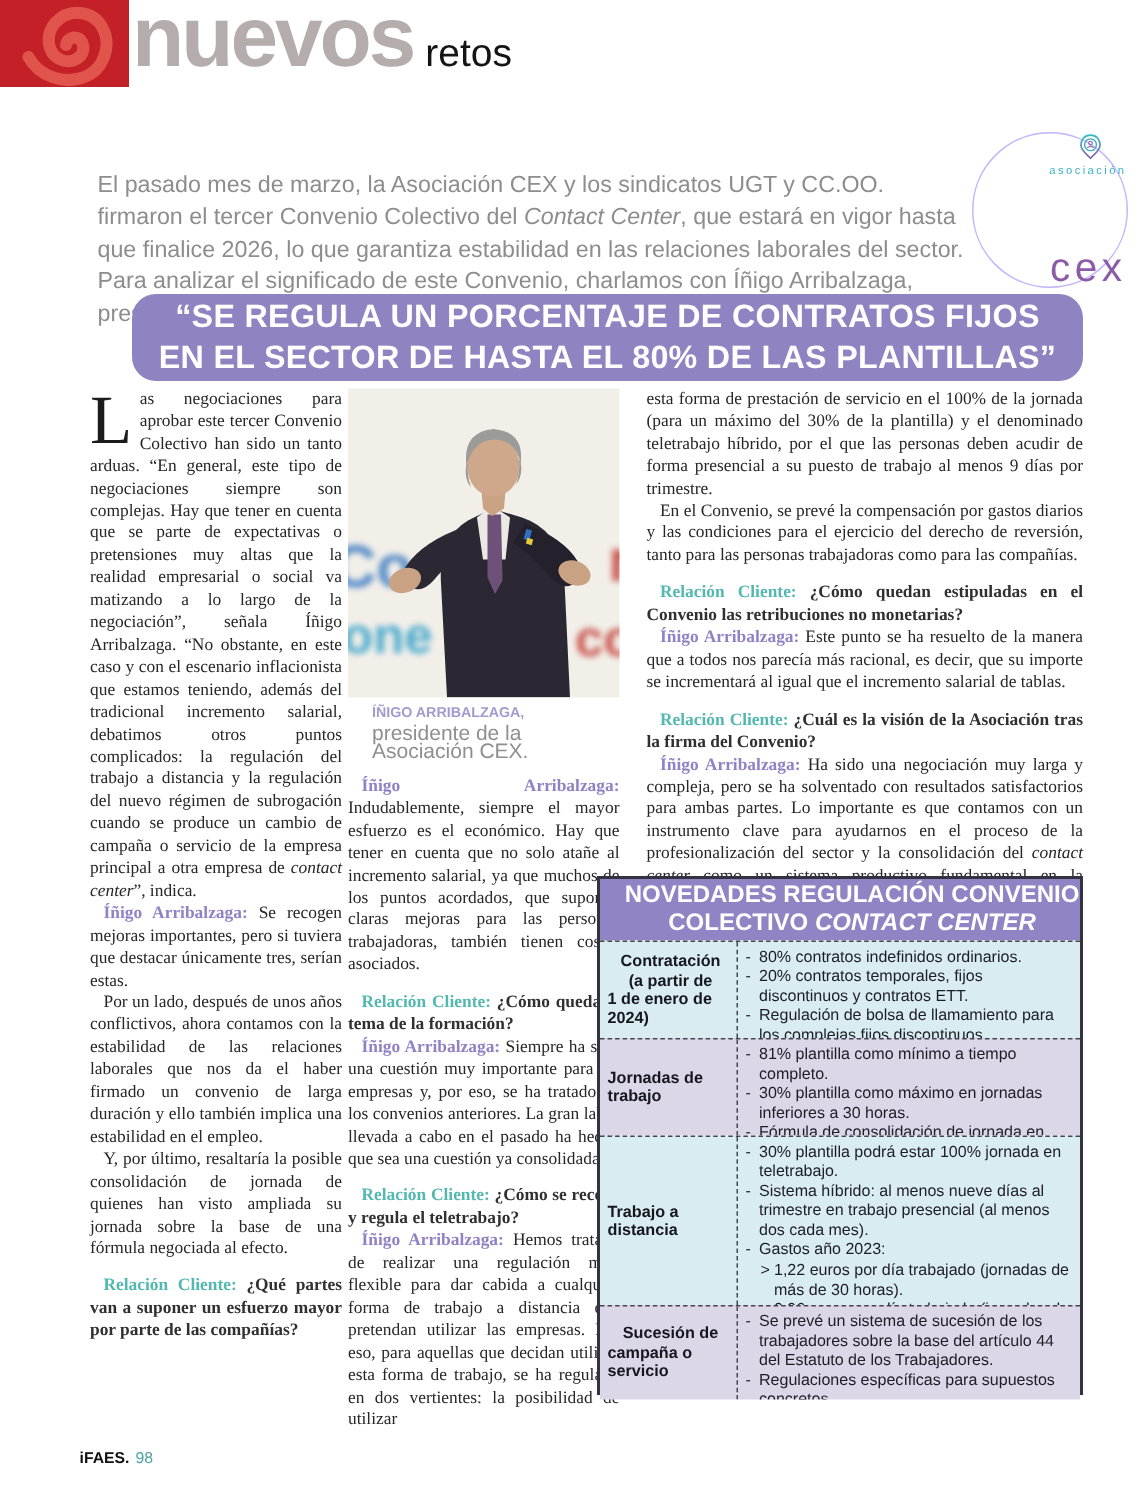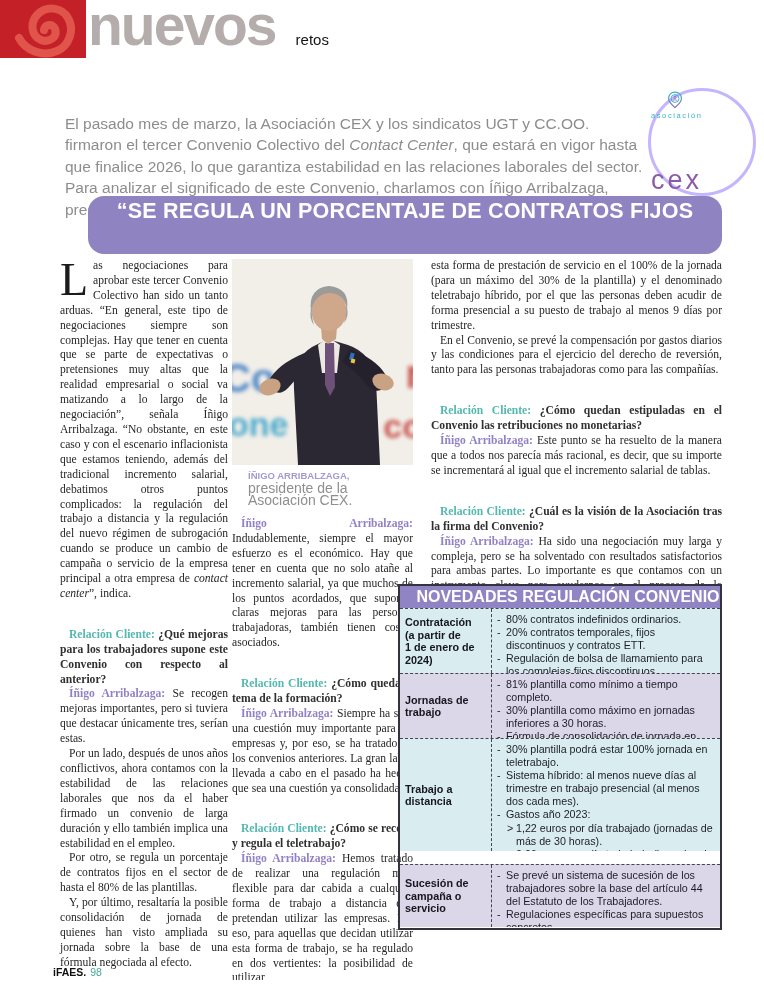--- a/index.html
+++ b/index.html
@@ -3,47 +3,47 @@
 <meta charset="utf-8">
 <style>
   html,body{margin:0;padding:0;background:#fff;}
   .page{position:relative;width:764px;height:980px;background:#ffffff;overflow:hidden;
         font-family:"Liberation Sans",sans-serif;}
 
   
   .brand-box{position:absolute;left:0;top:0;width:86px;height:58px;background:#c32127;overflow:hidden;}
   .masthead{position:absolute;left:88px;top:-6px;display:flex;align-items:baseline;}
   .brand-word{font-size:57px;font-weight:bold;color:#b5acac;letter-spacing:-2px;line-height:62px;}
-  .section-word{font-size:15px;color:#141414;margin-left:20px;font-weight:normal;}
+  .section-word{font-size:26px;color:#141414;margin-left:8px;font-weight:normal;}
 
   
   .intro{position:absolute;left:65px;top:97px;width:578px;font-size:15.5px;line-height:21.5px;color:#8d8d8d;}
 
   
   .badge{position:absolute;left:648px;top:88px;width:102px;height:102px;border-radius:50%;
-         border:3px solid #c4b5fd;background:#fff;display:flex;flex-direction:column;
-         align-items:flex-start;justify-content:center;}
+         border:1px solid #c4b5fd;background:#fff;display:flex;flex-direction:column;
+         align-items:flex-end;justify-content:center;}
   .badge-small{font-size:7.5px;color:#35b4c5;letter-spacing:1.6px;margin-top:2px;}
   .badge-name{font-size:27px;color:#8a5ca8;letter-spacing:3px;line-height:25px;margin-top:48px;}
 
   
   .headline{position:absolute;left:88px;top:196px;width:634px;height:58px;background:#9083c1;
             border-radius:16px;color:#fff;text-align:center;font-weight:bold;font-size:21.5px;
             line-height:27px;padding-top:2px;box-sizing:border-box;letter-spacing:.2px;}
 
   
   .col{position:absolute;top:259px;font-family:"Liberation Serif",serif;font-size:11.6px;
        line-height:14.9px;color:#262626;text-align:justify;}
   .col1{left:60px;width:168px;}
   .col2{left:232px;width:181px;}
   .col3{left:431px;width:291px;}
 
   .blk{margin:0;}
   .blk.p{text-indent:9px;}
-  .blk.q{margin-top:26px;text-indent:9px;}
+  .blk.q{margin-top:10px;text-indent:9px;}
   .blk.a{text-indent:9px;}
   .blk.q .btext{font-weight:bold;color:#303030;}
   .q-label{color:#53b8b0;font-weight:bold;}
   .a-label{color:#9181c5;font-weight:bold;}
   .dropcap{float:left;font-size:46px;line-height:37px;padding:2px 5px 0 0;color:#1b1b1b;}
 
   
   .photo{position:relative;width:181px;height:206px;background:#f2efe9;overflow:hidden;}
   .bletter{position:absolute;font-weight:bold;filter:blur(2px);opacity:.85;
            font-family:"Liberation Sans",sans-serif;}
@@ -60,21 +60,21 @@
   
   .ntable{position:absolute;left:398px;top:584px;width:324px;height:346px;border:2px solid #33333f;
           box-sizing:border-box;display:flex;flex-direction:column;font-family:"Liberation Sans",sans-serif;}
   .t-head{background:#9184c4;color:#fff;font-weight:bold;font-size:16px;line-height:19px;
           text-align:center;padding:1px 0 2px 16px;flex:0 0 auto;}
   .t-row{display:flex;border-top:1px dashed #45454f;overflow:hidden;}
   .t-row.cyan{background:#d9edf1;}
   .t-row.lavender{background:#dcd6e9;}
   .t-label{width:92px;flex:0 0 auto;padding:2px 2px 2px 5px;font-weight:bold;font-size:10.8px;
            line-height:12.5px;color:#16161e;box-sizing:border-box;border-right:1px dashed #45454f;
-           display:flex;flex-direction:column;justify-content:center;}
+           display:flex;flex-direction:column;justify-content:center;align-items:center;}
   .t-items{flex:1;padding:4px 3px 0 5px;font-size:10.7px;line-height:13.1px;color:#1d1d26;}
   .t-item{display:flex;}
   .t-item .mk{width:9px;flex:0 0 auto;}
   .t-item.sub{margin-left:10px;}
 
   
   .footer{position:absolute;left:37px;top:966px;font-size:10.5px;margin-left:16px;}
   .f-brand{font-weight:bold;color:#101010;}
   .f-page{color:#4aa39e;margin-left:4px;}
 </style>
@@ -107,28 +107,27 @@
       <circle cx="24" cy="20" r="10.5" fill="none" stroke="#3ab0c6" stroke-width="2.5"></circle>
       <circle cx="24" cy="17" r="3.2" fill="none" stroke="#8a63ad" stroke-width="2"></circle>
       <path d="M18 25.5 Q24 20.5 30 25.5" fill="none" stroke="#8a63ad" stroke-width="2"></path>
     </svg>
     <span class="badge-small"><span>asociación</span></span>
     <span class="badge-name"><span>cex</span></span>
   </div>
 
   <div class="headline">
     <div><span>“SE REGULA UN PORCENTAJE DE CONTRATOS FIJOS</span></div>
+    <div><span>EN EL SECTOR DE HASTA EL 80% DE LAS PLANTILLAS”</span></div>
   </div>
 
   <div class="col col1">
       <p class="blk lead"><span class="dropcap">L</span><span class="btext"><span>as negociaciones para aprobar este tercer Convenio Colectivo han sido un tanto arduas. “En general, este tipo de negociaciones siempre son complejas. Hay que tener en cuenta que se parte de expectativas o pretensiones muy altas que la realidad empresarial o social va matizando a lo largo de la negociación”, señala Íñigo Arribalzaga. “No obstante, en este caso y con el escenario inflacionista que estamos teniendo, además del tradicional incremento salarial, debatimos otros puntos complicados: la regulación del trabajo a distancia y la regulación del nuevo régimen de subrogación cuando se produce un cambio de campaña o servicio de la empresa principal a otra empresa de </span><i>contact center</i><span>”, indica.</span></span></p>
-      <p class="blk q"><span class="q-label">Relación Cliente: </span><span class="btext"><span>¿Qué mejoras para los trabajadores supone este Convenio con respecto al anterior?</span></span></p>
       <p class="blk a"><span class="a-label">Íñigo Arribalzaga: </span><span class="btext"><span>Se recogen mejoras importantes, pero si tuviera que destacar únicamente tres, serían estas.</span></span></p>
       <p class="blk p"><span class="btext"><span>Por un lado, después de unos años conflictivos, ahora contamos con la estabilidad de las relaciones laborales que nos da el haber firmado un convenio de larga duración y ello también implica una estabilidad en el empleo.</span></span></p>
-      <p class="blk p"><span class="btext"><span>Por otro, se regula un porcentaje de contratos fijos en el sector de hasta el 80% de las plantillas.</span></span></p>
       <p class="blk p"><span class="btext"><span>Y, por último, resaltaría la posible consolidación de jornada de quienes han visto ampliada su jornada sobre la base de una fórmula negociada al efecto.</span></span></p>
       <p class="blk q"><span class="q-label">Relación Cliente: </span><span class="btext"><span>¿Qué partes van a suponer un esfuerzo mayor por parte de las compañías?</span></span></p>
     </div>
 
   <div class="col col2">
     <div class="photo">
       <span class="bletter b0"><span>Co</span></span>
       <span class="bletter b1"><span>r</span></span>
       <span class="bletter b2"><span>one</span></span>
       <span class="bletter b3"><span>co</span></span>
@@ -167,20 +166,21 @@
       <p class="blk p"><span class="btext"><span>En el Convenio, se prevé la compensación por gastos diarios y las condiciones para el ejercicio del derecho de reversión, tanto para las personas trabajadoras como para las compañías.</span></span></p>
       <p class="blk q"><span class="q-label">Relación Cliente: </span><span class="btext"><span>¿Cómo quedan estipuladas en el Convenio las retribuciones no monetarias?</span></span></p>
       <p class="blk a"><span class="a-label">Íñigo Arribalzaga: </span><span class="btext"><span>Este punto se ha resuelto de la manera que a todos nos parecía más racional, es decir, que su importe se incrementará al igual que el incremento salarial de tablas.</span></span></p>
       <p class="blk q"><span class="q-label">Relación Cliente: </span><span class="btext"><span>¿Cuál es la visión de la Asociación tras la firma del Convenio?</span></span></p>
       <p class="blk a"><span class="a-label">Íñigo Arribalzaga: </span><span class="btext"><span>Ha sido una negociación muy larga y compleja, pero se ha solventado con resultados satisfactorios para ambas partes. Lo importante es que contamos con un instrumento clave para ayudarnos en el proceso de la profesionalización del sector y la consolidación del </span><i>contact center</i><span> como un sistema productivo fundamental en la economía del país.</span></span></p>
     </div>
 
   <div class="ntable">
     <div class="t-head">
       <div><span>NOVEDADES REGULACIÓN CONVENIO</span></div>
+      <div><span><span>COLECTIVO </span></span><i><span>CONTACT CENTER</span></i></div>
     </div>
     <div style="display:flex;flex-direction:column;flex:1;">
         <div class="t-row cyan" style="flex: 0 0 64px;">
           <div class="t-label">
             <div>Contratación</div>
             <div>(a partir de</div>
             <div>1 de enero de 2024)</div>
           </div>
           <div class="t-items">
             <div class="t-item">
@@ -236,21 +236,21 @@
             <div class="t-item sub">
               <span class="mk">&gt;</span>
               <span class="tx"><span>1,22 euros por día trabajado (jornadas de más de 30 horas).</span></span>
             </div>
             <div class="t-item sub">
               <span class="mk">&gt;</span>
               <span class="tx"><span>0,96 euros por día trabajado (jornadas de menos de 30 horas).</span></span>
             </div>
           </div>
         </div>
-        <div class="t-row lavender" style="flex: 0 0 62px; margin-top: 13px;">
+        <div class="t-row lavender" style="flex: 0 0 62px;">
           <div class="t-label">
             <div>Sucesión de</div>
             <div>campaña o servicio</div>
           </div>
           <div class="t-items">
             <div class="t-item">
               <span class="mk">-</span>
               <span class="tx"><span>Se prevé un sistema de sucesión de los trabajadores sobre la base del artículo 44 del Estatuto de los Trabajadores.</span></span>
             </div>
             <div class="t-item">

